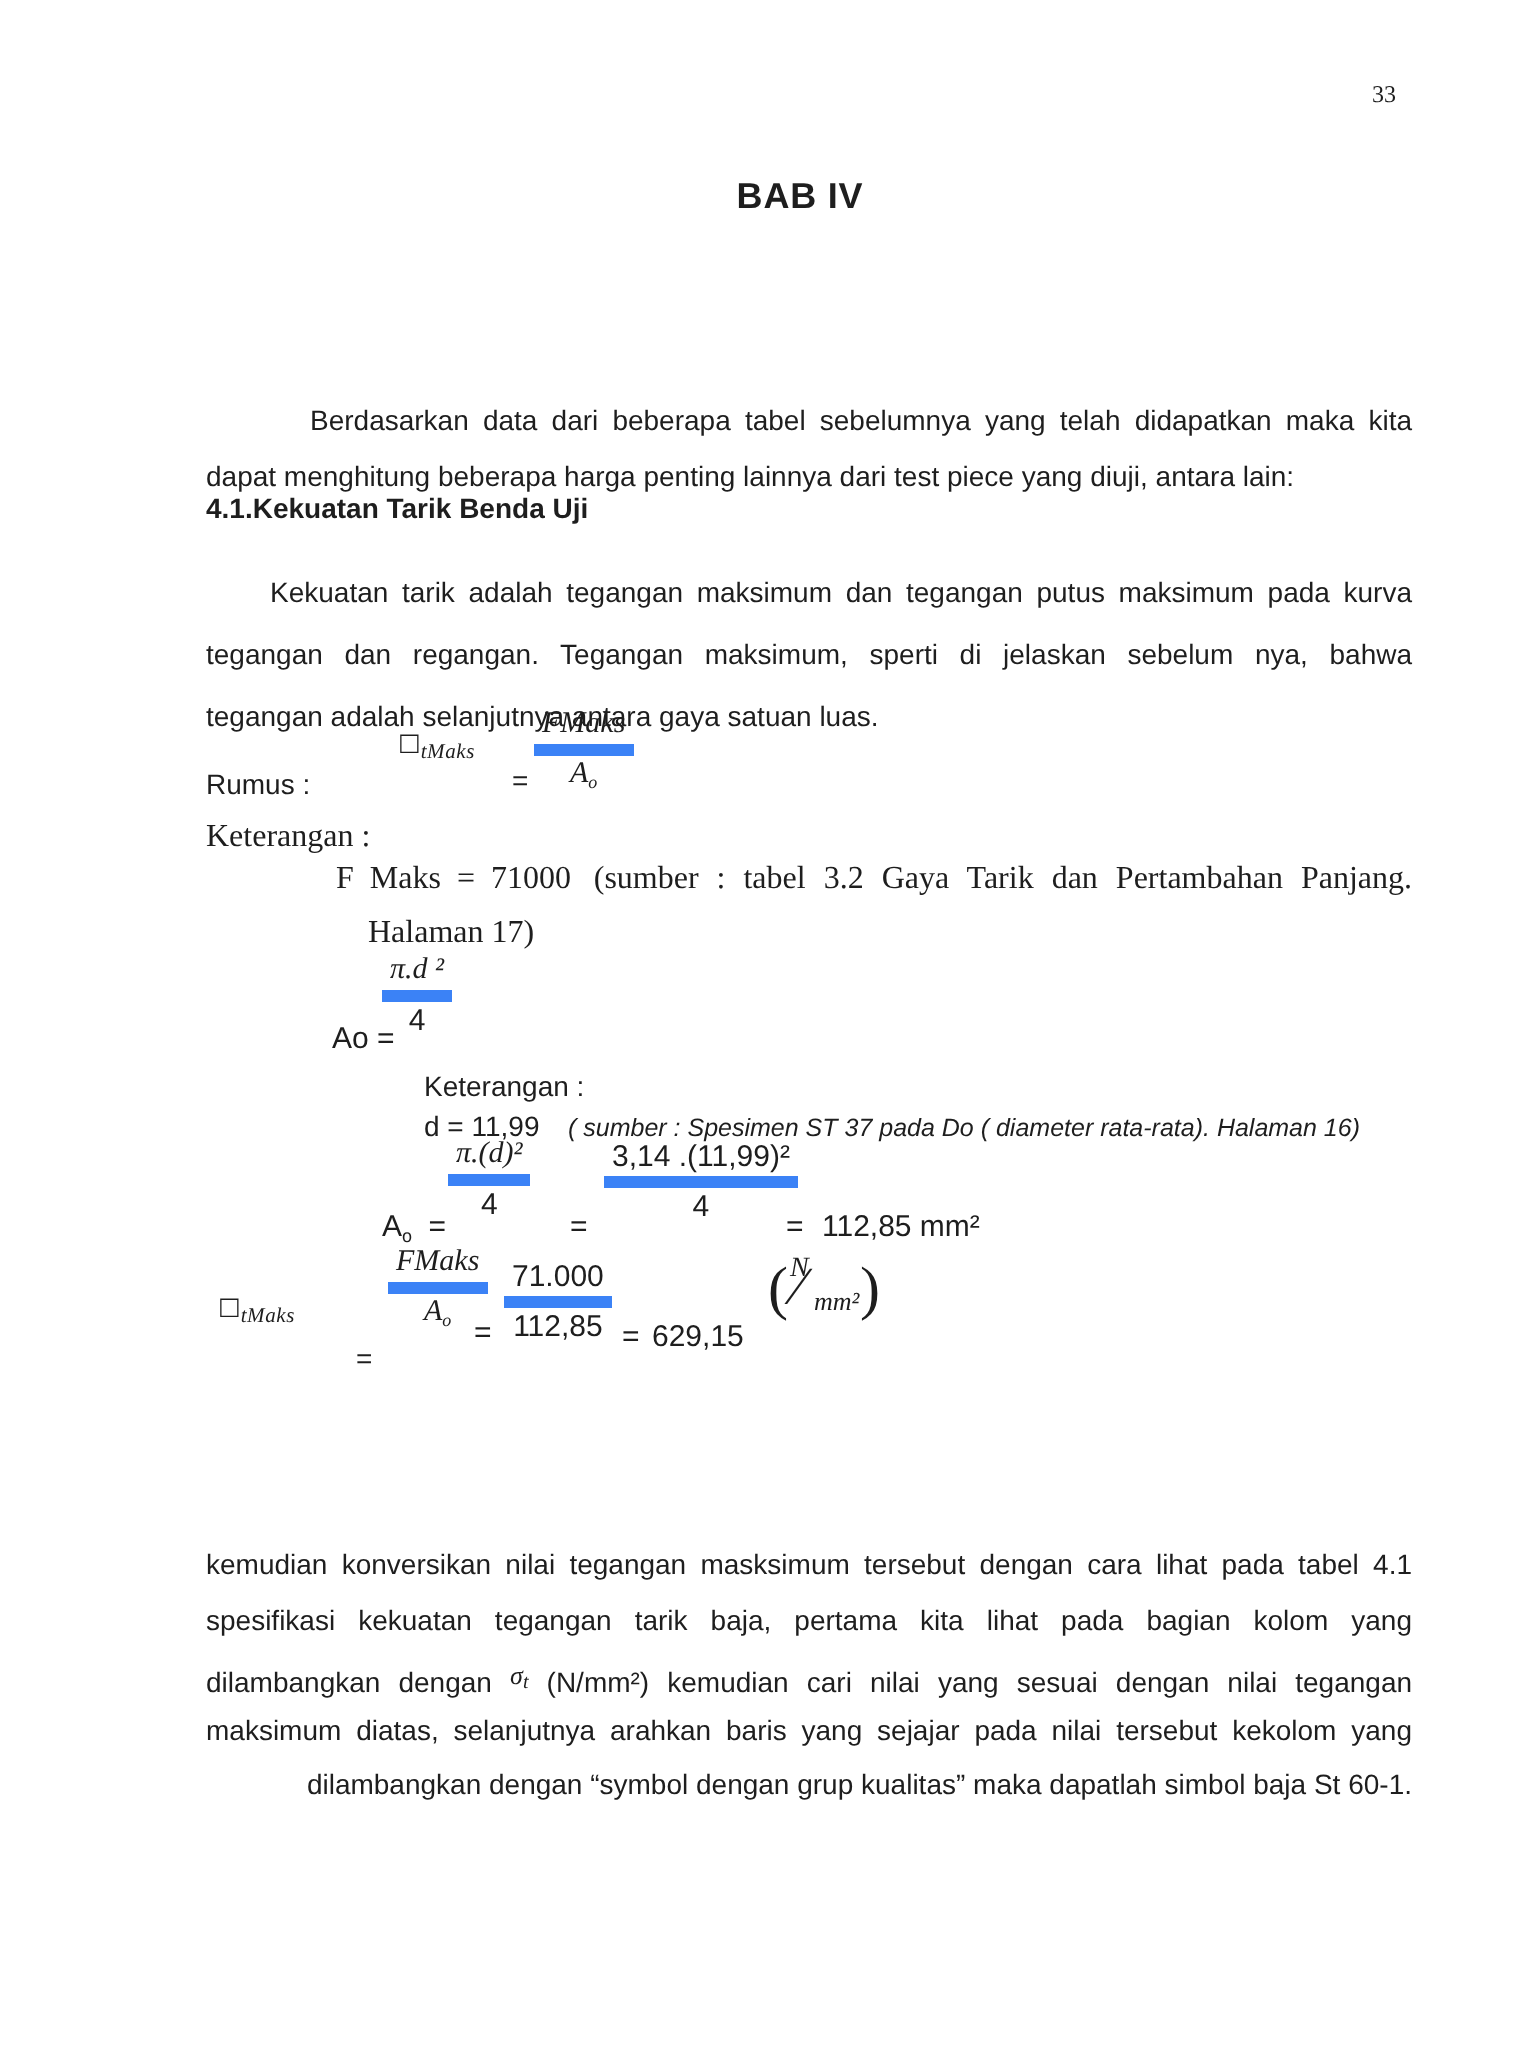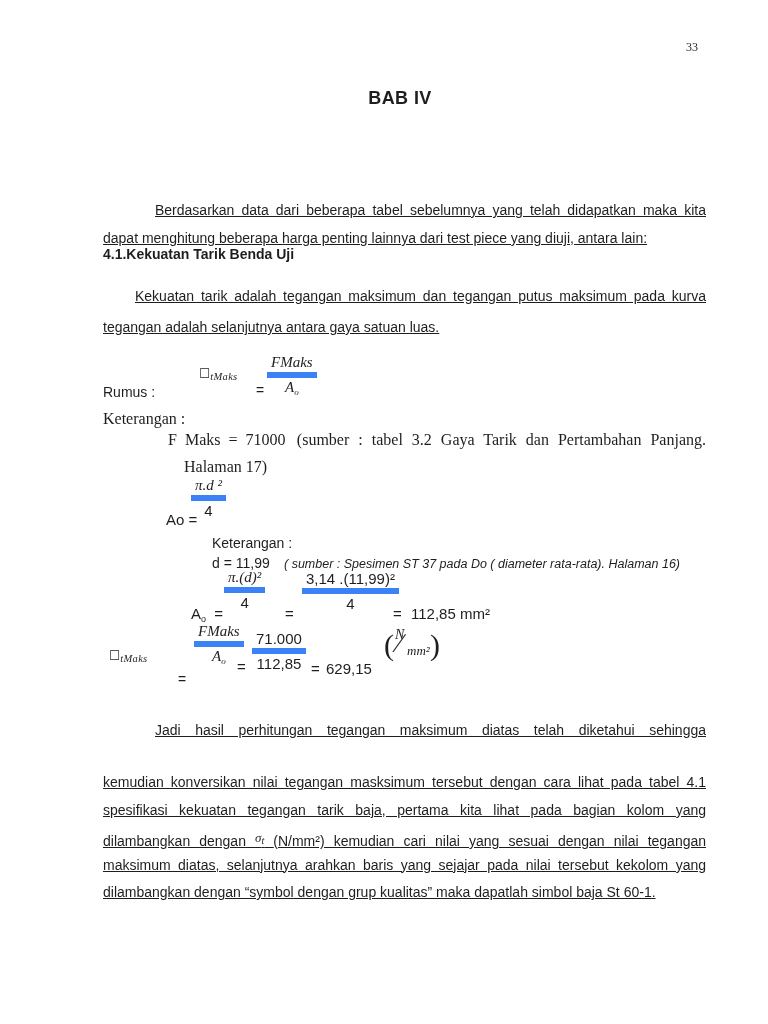--- a/index.html
+++ b/index.html
@@ -8,25 +8,25 @@
     font-family:"Liberation Sans",sans-serif;color:#1e1e1e;overflow:hidden;
   }
   .abs{position:absolute;}
   
   .sans{font-family:"Liberation Sans",sans-serif;font-size:14px;}
   .serif{font-family:"Liberation Serif",serif;font-size:16px;}
   .bold{font-weight:bold;}
   .center{text-align:center;width:768px;margin-left:16px;}
   .title{font-size:18px;font-weight:bold;letter-spacing:.4px;}
   .para{width:603px;left:103px;}
-  .pline{display:block;text-decoration:underline;}
+  .pline{display:block;}
   .fj{text-align:justify;text-align-last:justify;}
   .lh28 .pline{line-height:28px;height:28px;}
   .lh31 .pline{line-height:31px;height:31px;}
-  .lh27 .pline{line-height:27.5px;height:27.5px;}
+  .lh27 .pline{line-height:27.5px;height:27.5px;text-align:right;}
   
   .frac{display:inline-block;text-align:center;vertical-align:middle;}
   .frac .num{display:block;border-bottom:6px solid #3b82f6;padding:0 4px 1px;}
   .frac .den{display:block;padding-top:1px;}
   .fserif{font-family:"Liberation Serif",serif;font-style:italic;font-size:15px;}
   .fsans{font-family:"Liberation Sans",sans-serif;font-size:15px;font-style:normal;}
   
   .sig{white-space:nowrap;}
   .sigbox{font-family:"DejaVu Sans",sans-serif;font-size:12px;font-style:normal;}
   .sigsub{font-family:"Liberation Serif",serif;font-style:italic;font-size:10.5px;vertical-align:-4px;letter-spacing:.3px;}
@@ -58,20 +58,21 @@
 
   <div class="abs para sans lh28" style="top:196px;">
     <span class="pline fj" style="text-indent:52px;">Berdasarkan data dari beberapa tabel sebelumnya yang telah didapatkan maka kita</span>
     <span class="pline">dapat menghitung beberapa harga penting lainnya dari test piece yang diuji, antara lain:</span>
   </div>
 
   <div class="abs sans bold" style="left:103px;top:246px;">4.1.Kekuatan Tarik Benda Uji</div>
 
   <div class="abs para sans lh31" style="top:281px;">
     <span class="pline fj" style="text-indent:32px;">Kekuatan tarik adalah tegangan maksimum dan tegangan putus maksimum pada kurva</span>
+    <span class="pline fj">tegangan dan regangan. Tegangan maksimum, sperti di jelaskan sebelum nya, bahwa</span>
     <span class="pline">tegangan adalah selanjutnya antara gaya satuan luas.</span>
   </div>
 
   <div class="abs sans" style="left:103px;top:384px;">Rumus :</div>
   <span class="abs sig" style="left:199px;top:362px;">
     <span class="sigbox">□</span><span class="sigsub">tMaks</span>
   </span>
   <div class="abs sans" style="left:256px;top:382px;">=</div>
   <span class="abs frac fserif" style="left:267px;top:354px;">
     <span class="num">FMaks</span>
@@ -128,21 +129,20 @@
   <div class="abs sans" style="left:326px;top:660px;font-size:15px;">629,15</div>
   <span class="abs unit" style="left:384px;top:626px;">
     <span class="uparen" style="left:0;">(</span>
     <span class="unum">N</span>
     <span class="uslash">∕</span>
     <span class="uden">mm²</span>
     <span class="uparen" style="left:46px;">)</span>
   </span>
 
   <div class="abs para sans lh28" style="top:716px;">
-    <span class="pline fj" style="text-indent:52px;">Jadi hasil perhitungan tegangan maksimum diatas telah diketahui sehingga</span>
   </div>
 
   <div class="abs para sans lh27" style="top:769px;">
     <span class="pline fj">kemudian konversikan nilai tegangan masksimum tersebut dengan cara lihat pada tabel 4.1</span>
     <span class="pline fj">spesifikasi kekuatan tegangan tarik baja, pertama kita lihat pada bagian kolom yang</span>
     <span class="pline fj">
       <span>dilambangkan dengan</span>
       <span class="sigma-t"><span class="s">σ</span><span class="t">t</span></span>
       <span>(N/mm²) kemudian cari nilai yang sesuai dengan nilai tegangan</span>
     </span>

